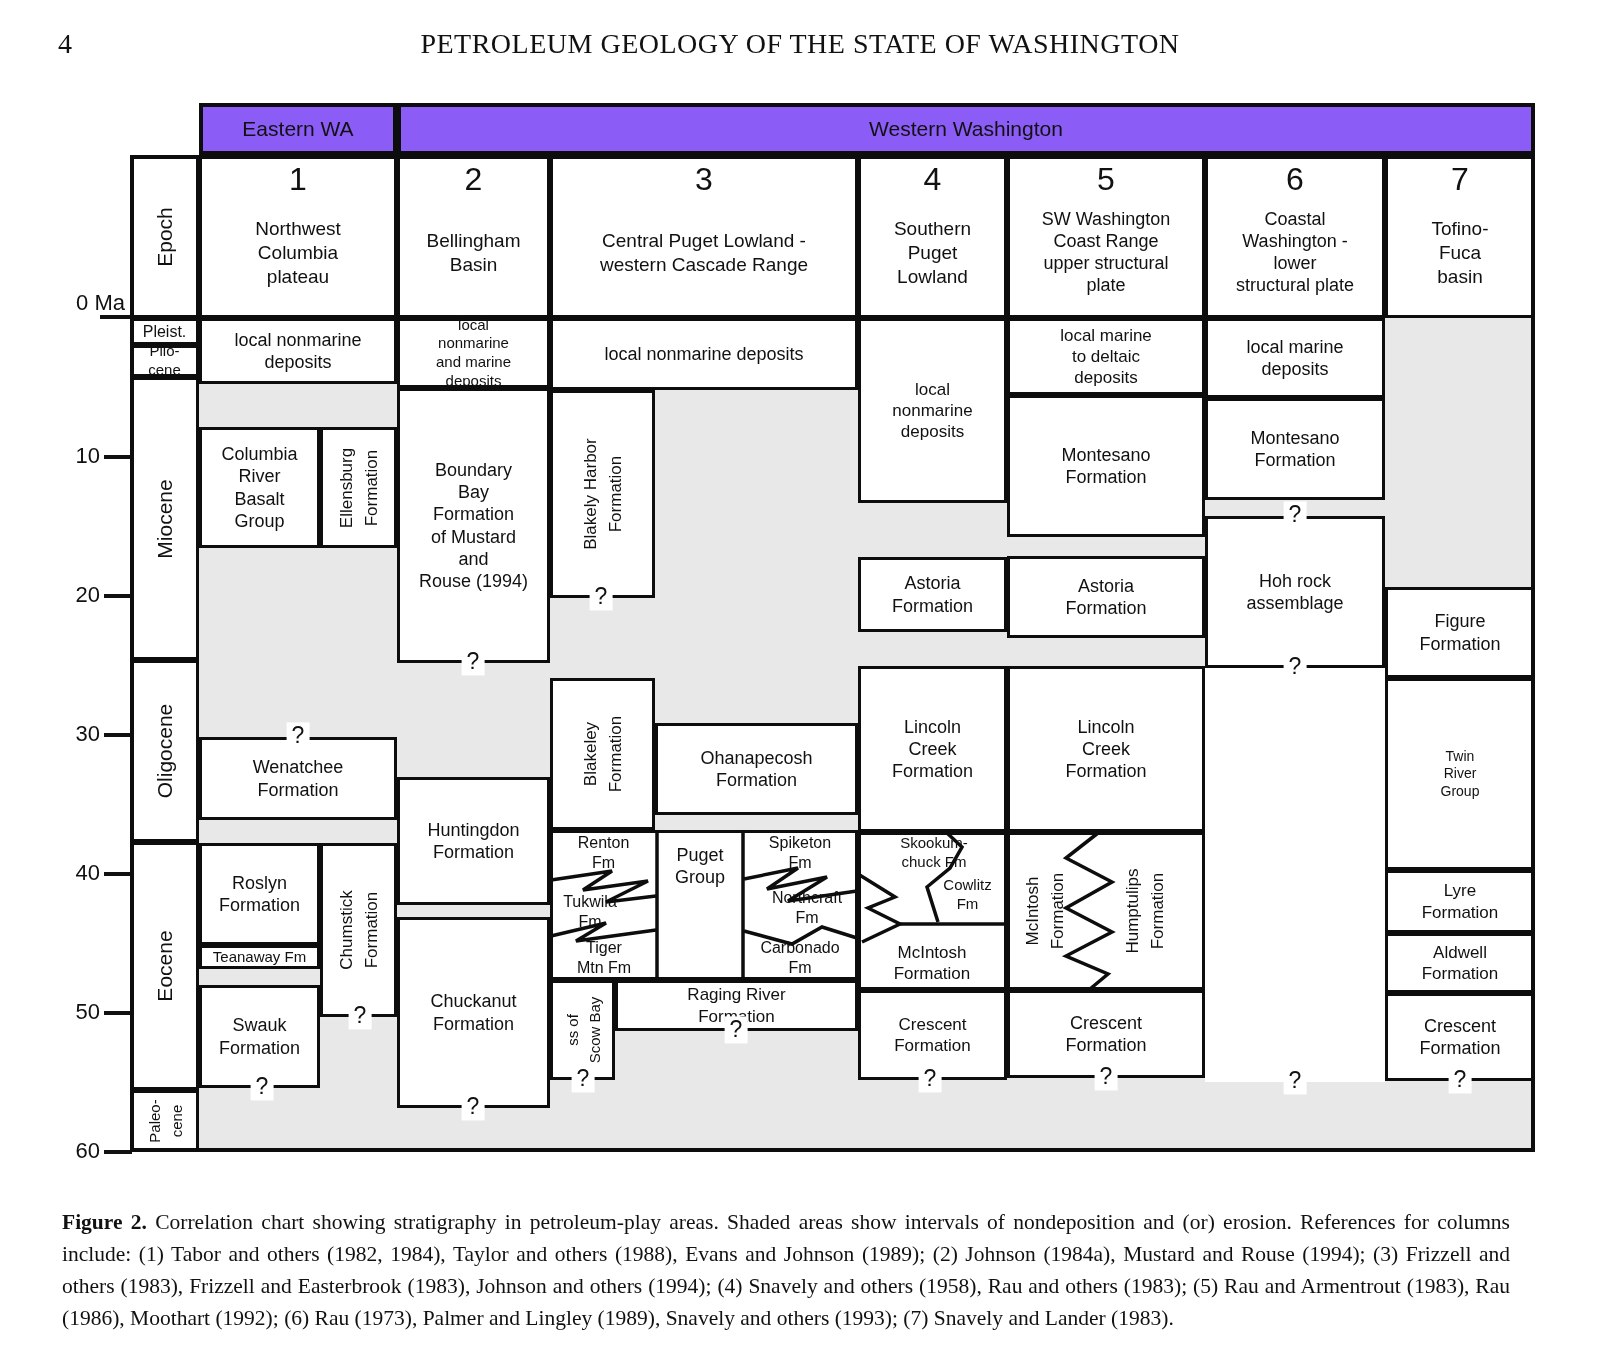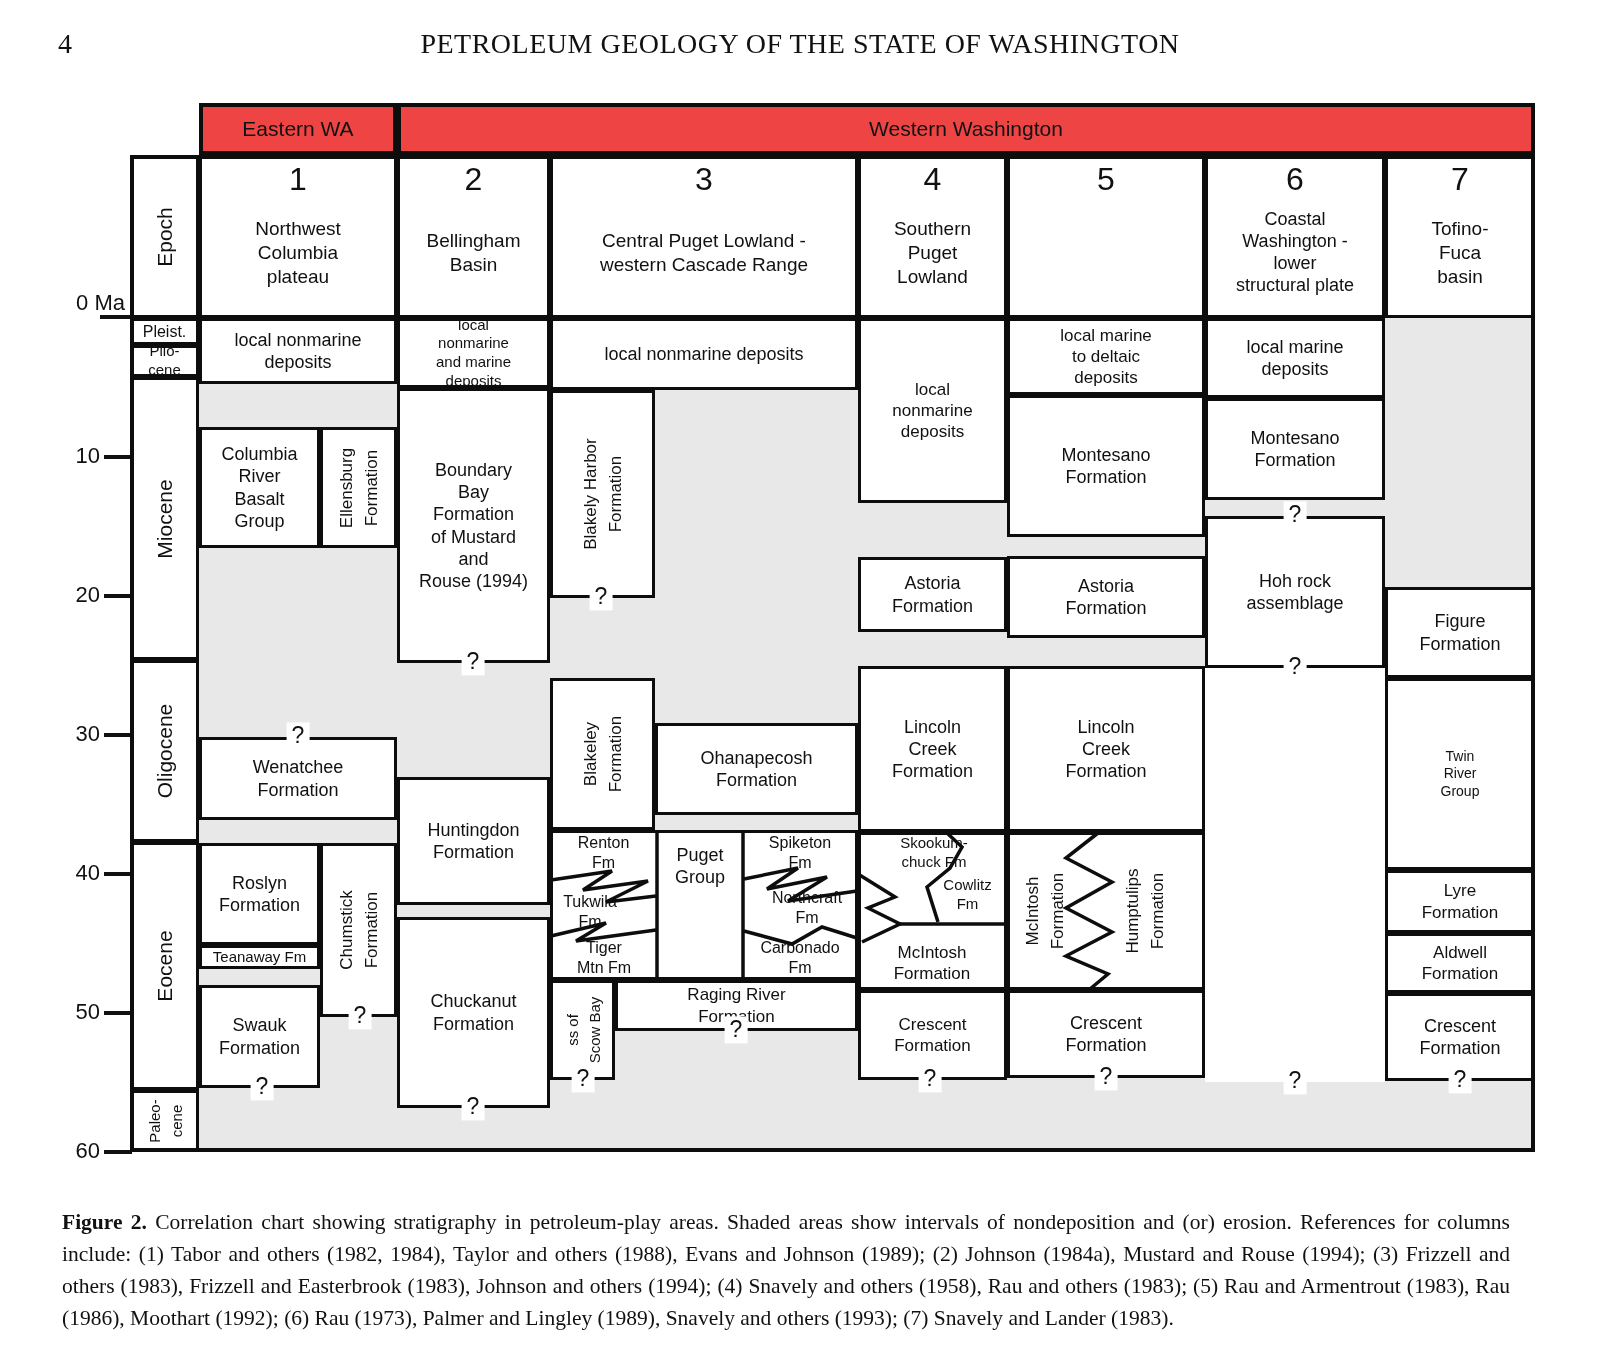--- a/index.html
+++ b/index.html
@@ -5,21 +5,21 @@
   html,body{margin:0;padding:0;background:#fff;}
   #page{position:relative;width:1600px;height:1360px;background:#ffffff;overflow:hidden;
         font-family:"Liberation Sans","DejaVu Sans",sans-serif;color:#111;}
   .serif{font-family:"Liberation Serif","DejaVu Serif",serif;}
   .abs{position:absolute;box-sizing:border-box;}
   
   #running-head{left:200px;top:28px;width:1200px;text-align:center;font-size:28px;letter-spacing:.5px;}
   #page-number{left:58px;top:28px;font-size:28px;}
   
   .rgn{border:4px solid #0d0d0d;display:flex;align-items:center;justify-content:center;
-       font-size:21px;background:#ef4444;}
+       font-size:21px;background:#8b5cf6;}
   
   .chdr{border:3px solid #0d0d0d;display:flex;flex-direction:column;align-items:center;background:#fff;}
   .chdr .num{font-size:32px;margin-top:4px;line-height:1.1;}
   .chdr .ttl{flex:1;display:flex;align-items:center;justify-content:center;text-align:center;
              white-space:pre-line;font-size:19px;line-height:1.28;padding-bottom:6px;}
   .chdr .ttl.small{font-size:18px;line-height:1.22;}
   .vwrap{position:absolute;left:50%;top:50%;transform:translate(-50%,-50%) rotate(-90deg);
          display:flex;flex-direction:column;justify-content:center;text-align:center;}
   
   #frame{left:130px;top:155px;width:1405px;height:997px;border:4px solid #0d0d0d;pointer-events:none;}
@@ -82,20 +82,24 @@
 western Cascade Range</div>
   </div>
   <div class="abs chdr" style="left:858px;top:155px;width:149px;height:163px;">
     <div class="num">4</div>
     <div class="ttl">Southern
 Puget
 Lowland</div>
   </div>
   <div class="abs chdr" style="left:1007px;top:155px;width:198px;height:163px;">
     <div class="num">5</div>
+    <div class="ttl small">SW Washington
+Coast Range
+upper structural
+plate</div>
   </div>
   <div class="abs chdr" style="left:1205px;top:155px;width:180px;height:163px;">
     <div class="num">6</div>
     <div class="ttl small">Coastal
 Washington -
 lower
 structural plate</div>
   </div>
   <div class="abs chdr" style="left:1385px;top:155px;width:150px;height:163px;">
     <div class="num">7</div>

